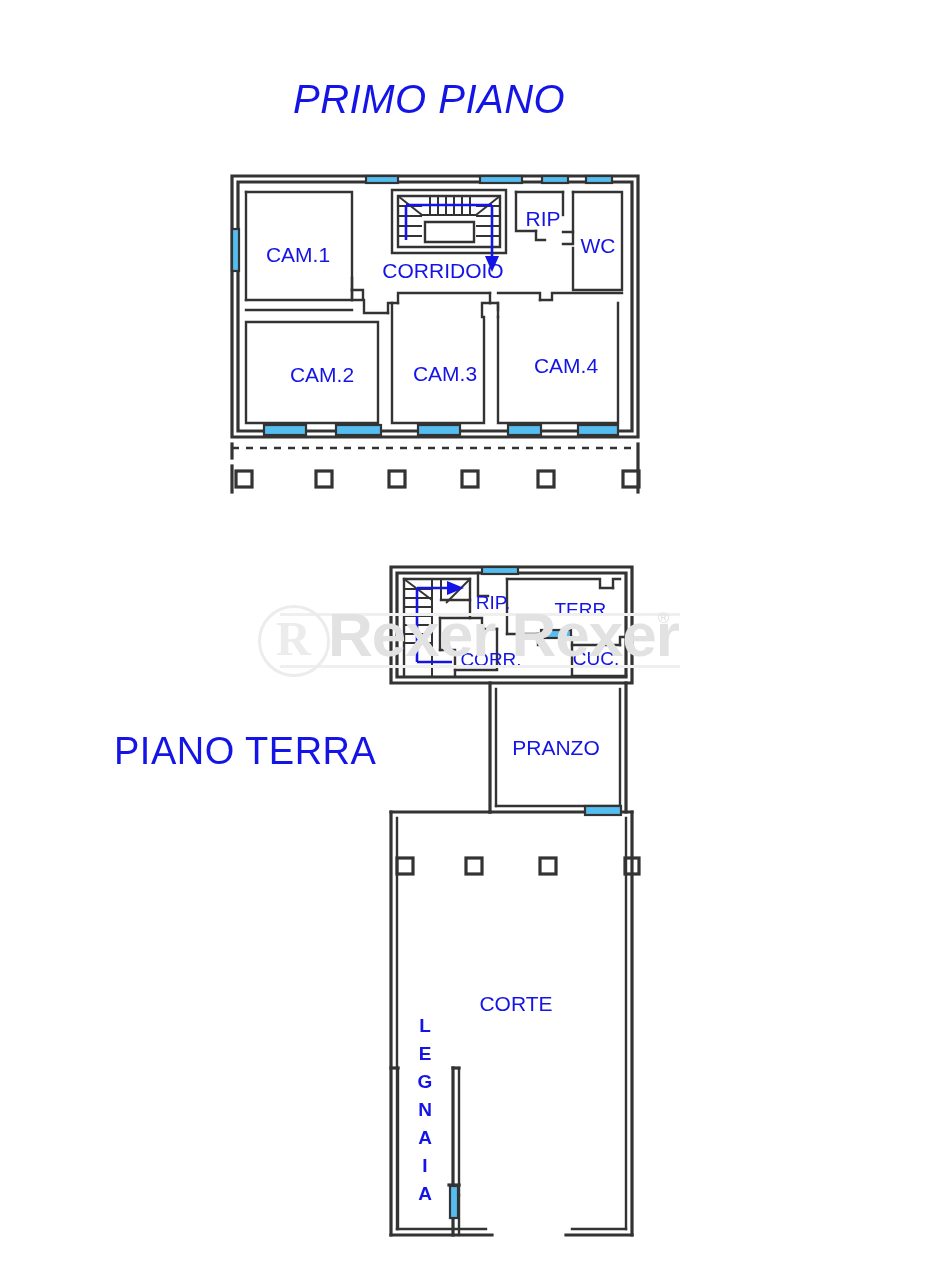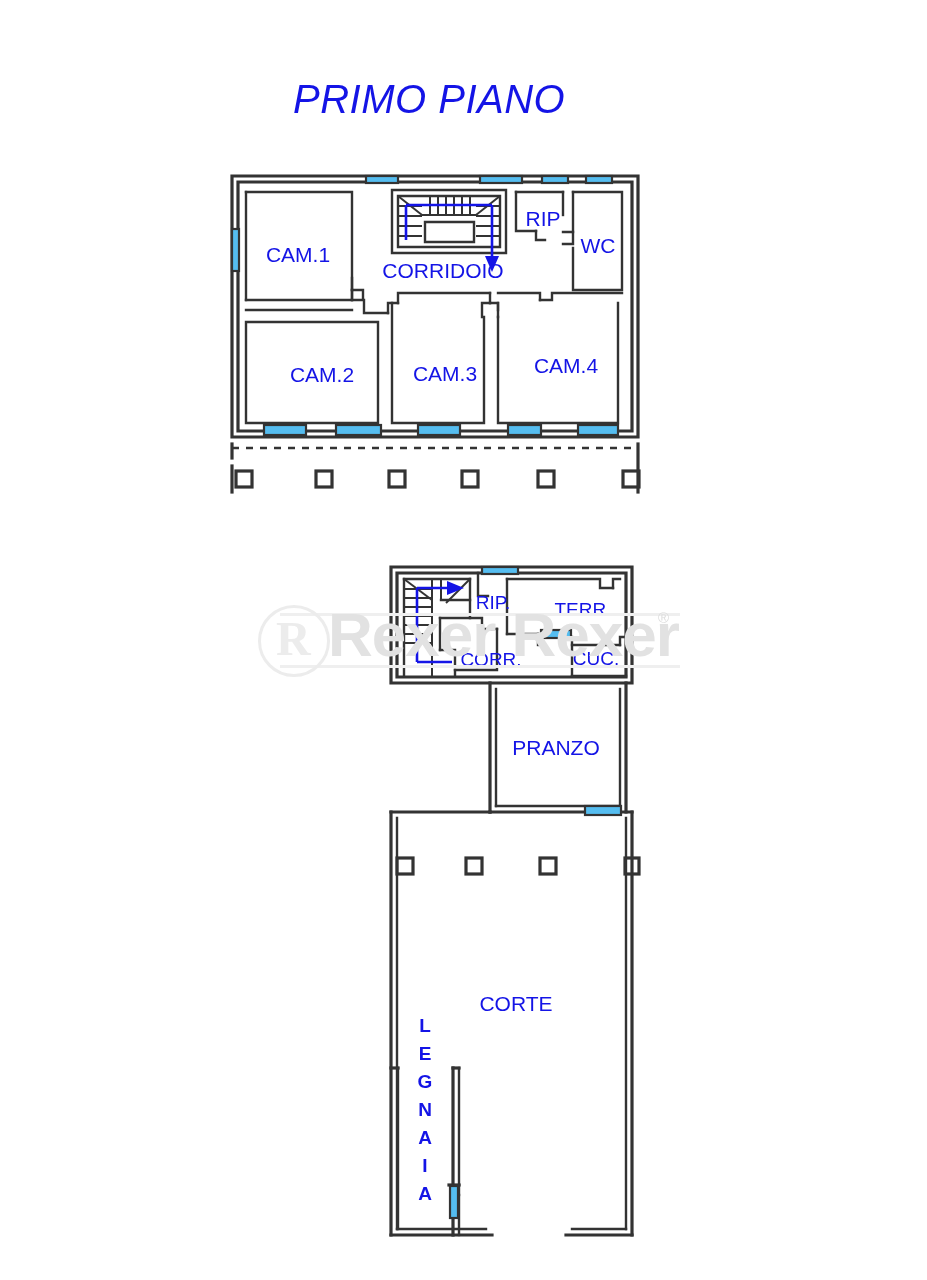--- a/index.html
+++ b/index.html
@@ -110,20 +110,21 @@
     <div class="wm-bar top"></div>
     <div class="wm-bar bottom"></div>
     <div class="wm-ring"></div>
     <div class="wm-ring-r">R</div>
     <div class="wm-text">Rexer Rexer</div>
     <div class="wm-reg">®</div>
   </div>
 
   <div class="floor-title" id="title-primo-piano">PRIMO PIANO</div>
 
+  <div class="floor-title" id="title-piano-terra">PIANO TERRA</div>
 
   <svg class="plan" viewBox="0 0 927 1280" xmlns="http://www.w3.org/2000/svg">
 
     <defs>
       <style>
         .w  { fill:none; stroke:#333333; stroke-width:3.2; stroke-linecap:square; stroke-linejoin:miter; }
         .wt { fill:none; stroke:#333333; stroke-width:2.4; stroke-linecap:square; }
         .thin { fill:none; stroke:#333333; stroke-width:2; }
         .win{ fill:#55bdf0; stroke:#333333; stroke-width:2.2; }
         .winv{ fill:#55bdf0; stroke:#333333; stroke-width:2.2; }

